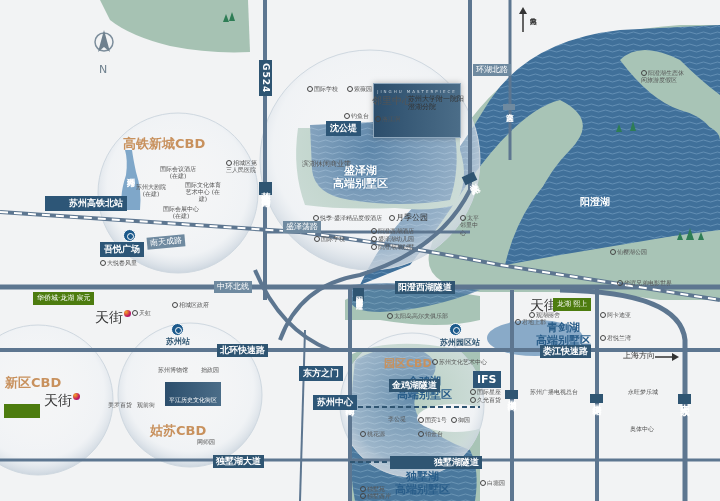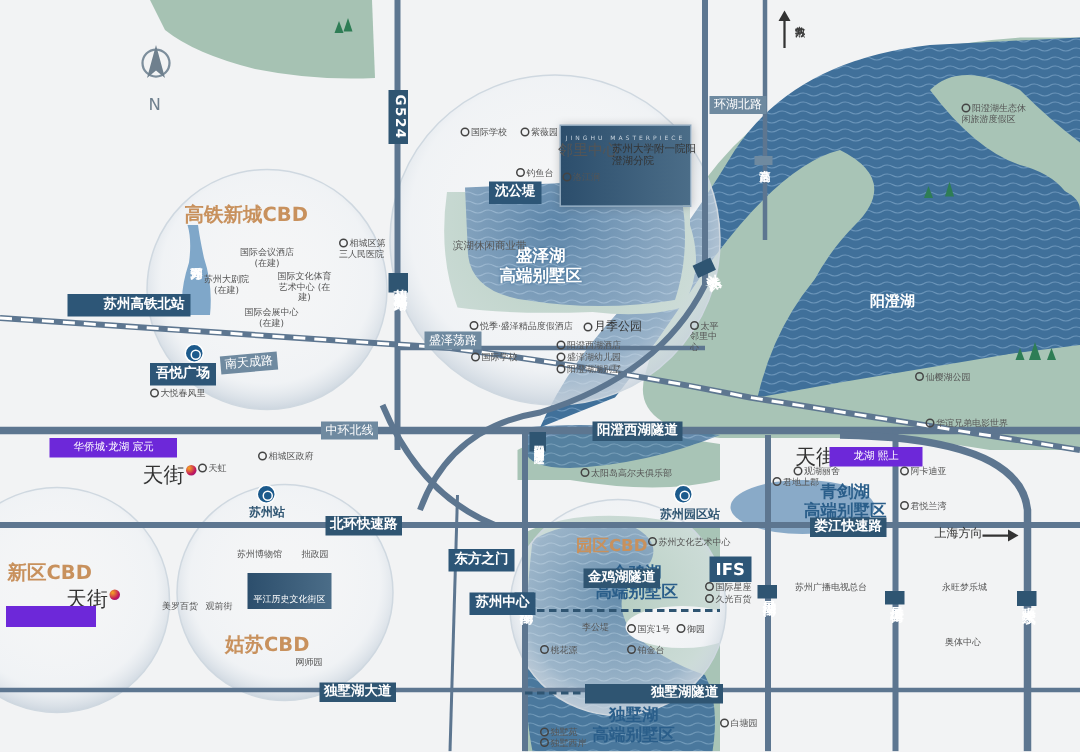--- a/index.html
+++ b/index.html
@@ -14,21 +14,21 @@
   .station{position:absolute;background:#2d5677;color:#fff;font-size:9px;font-weight:bold;padding:3px 4px;white-space:nowrap;line-height:1;}
   .cbd{position:absolute;color:#c8915d;font-size:13px;font-weight:bold;white-space:nowrap;line-height:1;}
   .villa{position:absolute;color:#2a5e8a;font-size:11px;font-weight:bold;text-align:center;line-height:1.2;white-space:nowrap;}
   .poi{position:absolute;font-size:6px;color:#555;white-space:nowrap;line-height:1.2;}
   .poi .dot{display:inline-block;width:4px;height:4px;border:1px solid #444;border-radius:50%;margin-right:1px;vertical-align:middle;}
   .poic{position:absolute;font-size:6px;color:#555;text-align:center;white-space:nowrap;line-height:1.2;}
   .metro{position:absolute;width:13px;height:13px;border-radius:50%;background:#1c5a8c;border:1px solid #fff;box-sizing:border-box;}
   .metro::after{content:"";position:absolute;left:3px;top:3px;width:5px;height:5px;border:1px solid #fff;border-radius:50%;}
   .tianjie{position:absolute;font-family:"DejaVu Serif",serif;font-size:14px;color:#333;line-height:1;}
   .tianjie b{display:inline-block;width:7px;height:7px;border-radius:50%;background:radial-gradient(circle at 30% 30%,#f5a623,#c2185b 60%,#7b1fa2);vertical-align:top;margin-left:1px;}
-  .brand{position:absolute;background:#6d28d9;color:#fff;font-size:7px;padding:3px 16px;white-space:nowrap;line-height:1;}
+  .brand{position:absolute;background:#4d7c0f;color:#fff;font-size:7px;padding:3px 4px;white-space:nowrap;line-height:1;}
   .proj{position:absolute;left:373px;top:83px;width:86px;height:53px;background:linear-gradient(90deg,#2c4e6c,#4b6d88);border:1px solid #8fa8bd;box-shadow:0 0 6px rgba(0,0,0,.25);color:#fff;text-align:center;}
   .proj .t{font-family:"DejaVu Serif",serif;font-size:13px;margin-top:13px;letter-spacing:1px;}
   .proj .s{font-size:4px;letter-spacing:2px;color:#c9d5df;margin-top:5px;}
 </style>
 </head>
 <body>
 
 <div id="map">
   <svg class="base" width="720" height="501" viewBox="0 0 720 501">
     <defs>

